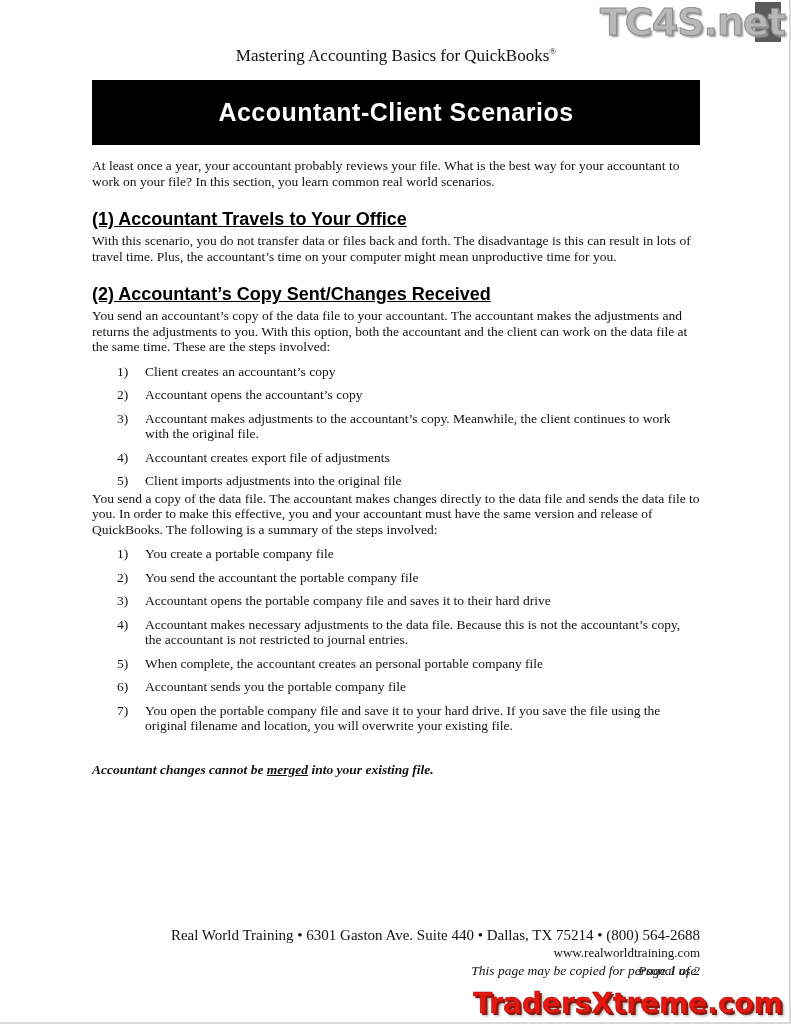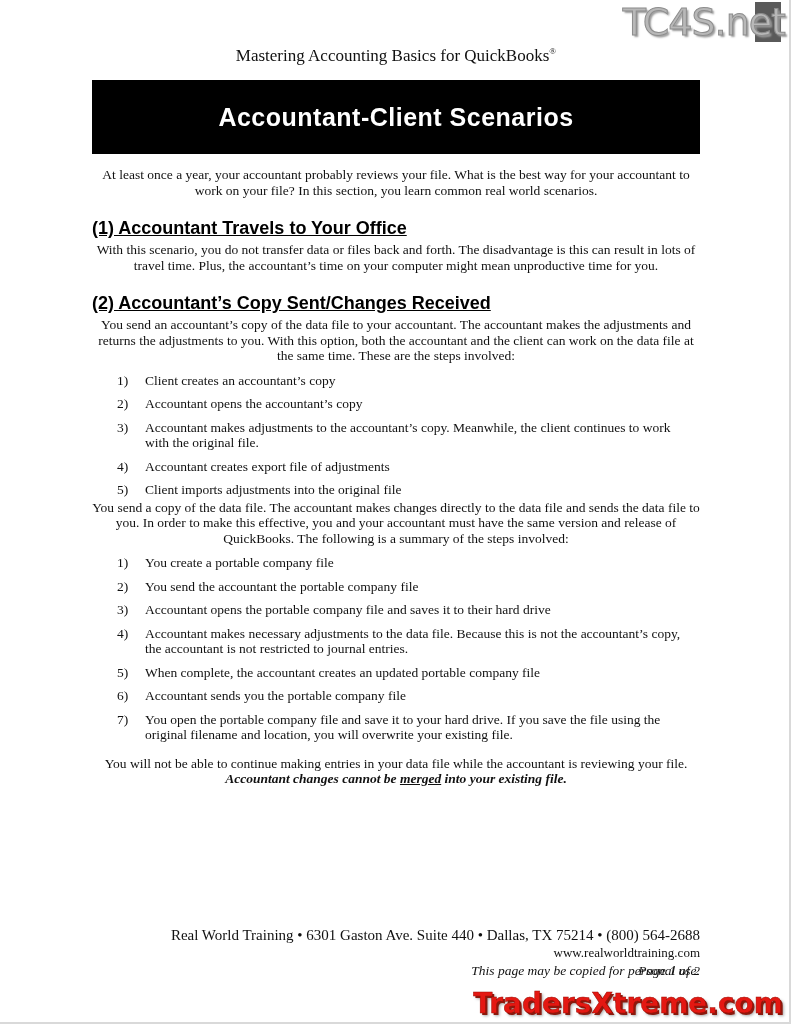--- a/index.html
+++ b/index.html
@@ -11,21 +11,21 @@
     overflow:hidden;
     font-family:"Liberation Serif", serif;
     color:#111;
     box-shadow:inset -2px -2px 0 #d9d9d9;
   }
 
   
   .wm-tc4s {
     position:absolute; top:0px; right:6px;
     font-family:"DejaVu Sans", sans-serif;
-    font-weight:normal; font-size:38px; letter-spacing:-1px;
+    font-weight:bold; font-size:38px; letter-spacing:-1px;
     color:#b8b8b8;
     -webkit-text-stroke:1px #8d8d8d;
     text-shadow:2px 2px 2px #9a9a9a;
     z-index:30;
     margin-left:36px;
   }
   .wm-tc4s-block {
     position:absolute; top:2px; right:4px;
     width:26px; height:40px; background:#5a5a5a;
     z-index:-1;
@@ -54,38 +54,38 @@
   
   .doc-header {
     margin:46px 91px 0 92px;
     text-align:center;
     font-size:17px;
   }
   .doc-header sup { font-size:9px; }
 
   .banner {
     margin:14px 91px 0 92px;
-    height:74px;
+    height:65px;
     background:#000000;
     display:flex; align-items:center; justify-content:center;
   }
   .banner-title {
     font-family:"Liberation Sans", sans-serif;
     font-weight:bold; font-size:25px;
     color:#ffffff;
     letter-spacing:0.5px;
   }
 
   
   .content { margin:0 91px 0 92px; }
 
   p.body-text {
     font-size:13.5px; line-height:15.5px;
     margin:13px 0 0 0;
-    text-align:center;
+    text-align:left;
   }
   p.after-heading { margin-top:2px; }
 
   h2.sec-heading {
     font-family:"Liberation Sans", sans-serif;
     font-weight:bold; font-size:18px;
     text-decoration:underline;
     margin:20px 0 3px 0;
     color:#000;
   }
@@ -180,34 +180,34 @@
       <div class="step">
         <span class="step-num">3)</span>
         <span class="step-text">Accountant opens the portable company file and saves it to their hard drive</span>
       </div>
       <div class="step">
         <span class="step-num">4)</span>
         <span class="step-text">Accountant makes necessary adjustments to the data file. Because this is not the accountant’s copy, the accountant is not restricted to journal entries.</span>
       </div>
       <div class="step">
         <span class="step-num">5)</span>
-        <span class="step-text">When complete, the accountant creates an updated portable company file</span>
+        <span class="step-text">When complete, the accountant creates an personal portable company file</span>
       </div>
       <div class="step">
         <span class="step-num">6)</span>
         <span class="step-text">Accountant sends you the portable company file</span>
       </div>
       <div class="step">
         <span class="step-num">7)</span>
         <span class="step-text">You open the portable company file and save it to your hard drive. If you save the file using the original filename and location, you will overwrite your existing file.</span>
       </div>
     </div>
 
     <p class="body-text">
-      <span>You will not be able to continue making entries in your data file while the accountant is reviewing your file.</span><br>
+      <br>
       <span class="warning"><span>Accountant changes cannot be </span><span class="u">merged</span><span> into your existing file.</span></span>
     </p>
 
   </div>
 
   <div class="footer">
     <div class="footer-address">Real World Training • 6301 Gaston Ave. Suite 440 • Dallas, TX 75214 • (800) 564-2688</div>
     <div class="footer-website">www.realworldtraining.com</div>
     <div class="footer-line3">
       <span>This page may be copied for personal use.</span>

